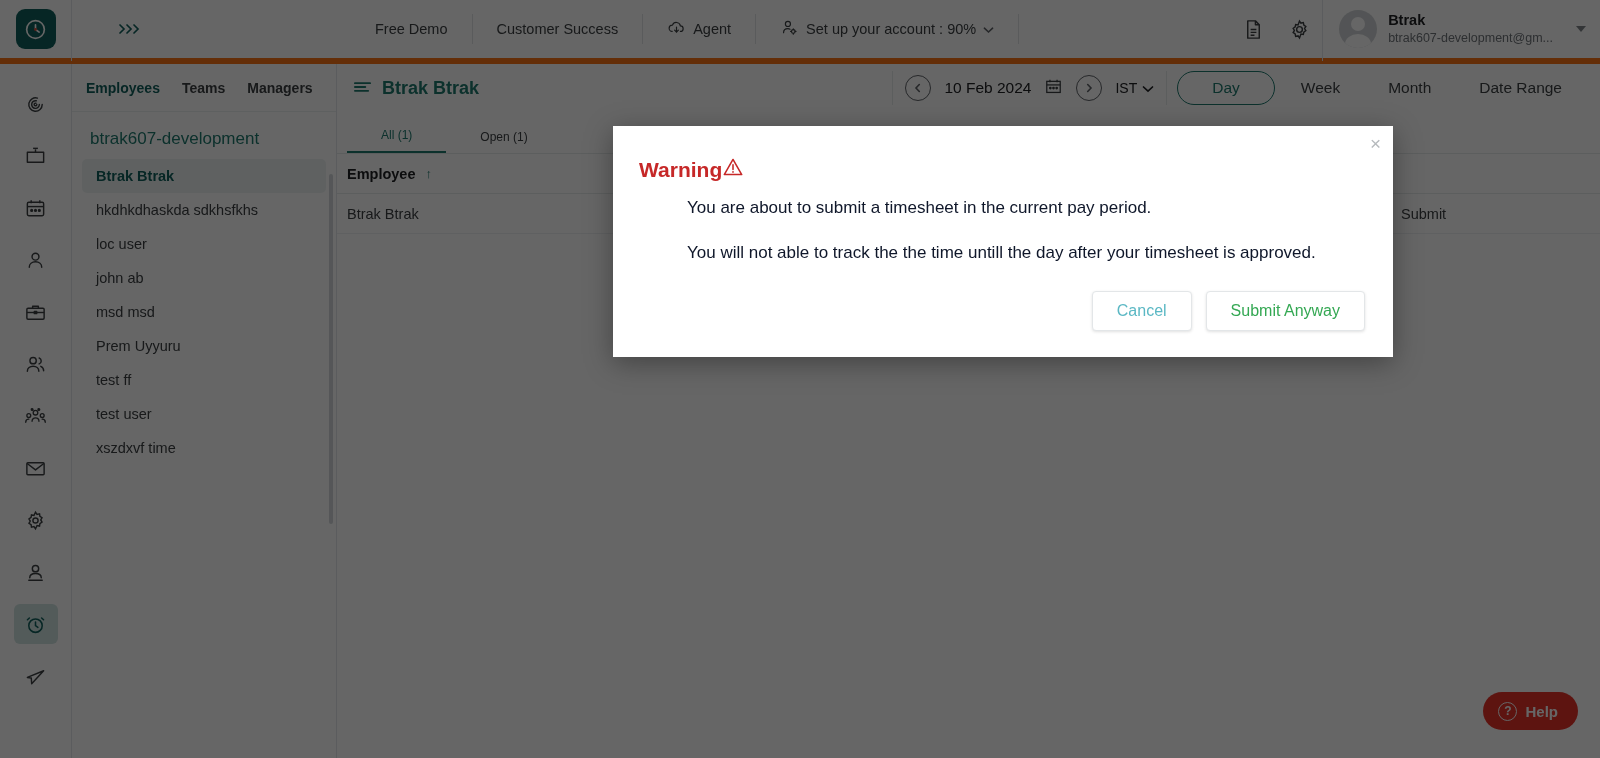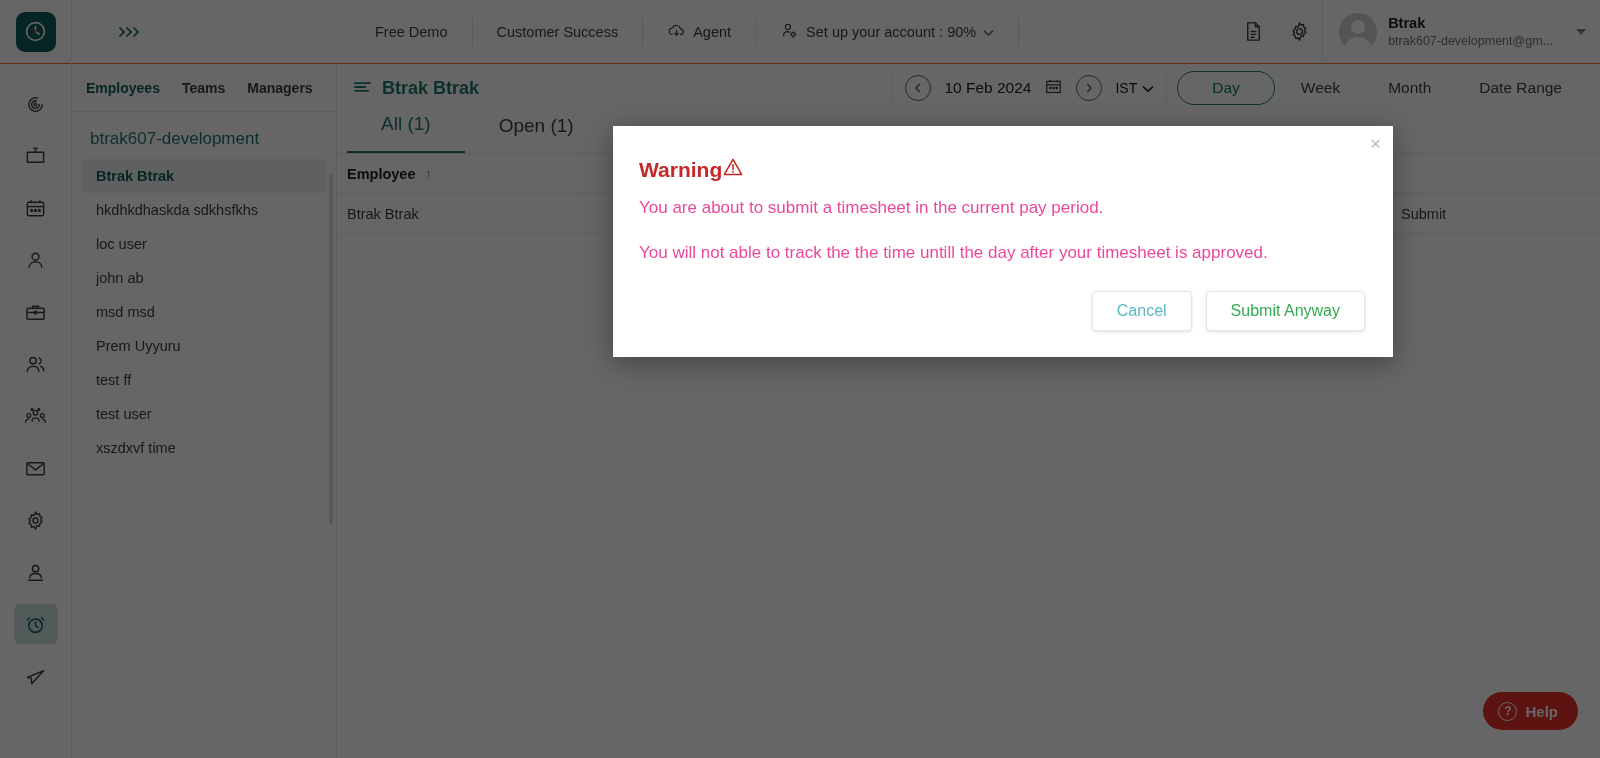--- a/index.html
+++ b/index.html
@@ -18,21 +18,21 @@
   #dim-overlay {
     position: absolute; inset: 0;
     background: rgba(0,0,0,0.60);
     z-index: 50;
   }
 
   
   .header {
     position: absolute; top: 0; left: 0; right: 0; height: 64px;
     background: #ffffff;
-    border-bottom: 1px solid #f97316;
+    border-bottom: 6px solid #f97316;
     display: flex; align-items: center;
     z-index: 5;
     gap: 36px;
   }
   .logo-box {
     width: 72px; height: 64px;
     display: flex; align-items: center; justify-content: center;
     border-right: 1px solid #e4e7ea;
   }
   .logo-tile {
@@ -170,21 +170,21 @@
     padding: 8px 22px; font-size: 15.5px; color: #3c4043; border-radius: 22px;
     white-space: nowrap;
   }
   .view-btn.active { color: #1f7a6f; border: 1.6px solid #1f7a6f; padding: 7px 34px; }
 
   .tabs-row {
     display: flex; align-items: flex-end; height: 42px;
     padding: 0 10px; border-bottom: 1px solid #e7eaec;
   }
   .ttab {
-    padding: 10px 34px 16px 34px; font-size: 19px; color: #3c4043;
+    padding: 10px 34px 9px 34px; font-size: 12px; color: #3c4043;
   }
   .ttab.active {
     color: #1f7a6f; border-bottom: 2.5px solid #1f7a6f;
   }
 
   .tbl { width: 100%; }
   .tbl-head {
     display: flex; align-items: center; height: 40px;
     border-bottom: 1px solid #e7eaec; padding: 0 10px;
     font-size: 14.5px; font-weight: 700; color: #202124;
@@ -229,22 +229,23 @@
     font-size: 19px; color: #b6babd; line-height: 1;
   }
   .modal-body { padding: 30px 30px 0 26px; }
   .modal-title {
     display: flex; align-items: center; 
     font-size: 21px; font-weight: 700; color: #c62828;
     margin-bottom: 14px;
   }
   .warn-tri { display: block; }
   .modal-line {
-    font-size: 17px; color: #ec4899; margin-bottom: 22px;
+    font-size: 17px; color: #0f172a; margin-bottom: 22px;
     line-height: 1.35;
+    margin-left: 48px;
   }
   .modal-line:last-child { margin-bottom: 0; }
   .modal-actions {
     display: flex; justify-content: flex-end; gap: 14px;
     padding: 26px 28px 26px 0;
   }
   .m-btn {
     background: #ffffff; border: 1px solid #e3e6e8;
     border-radius: 4px; padding: 10px 24px; font-size: 16px;
     box-shadow: 0 1px 3px rgba(0,0,0,0.12);

